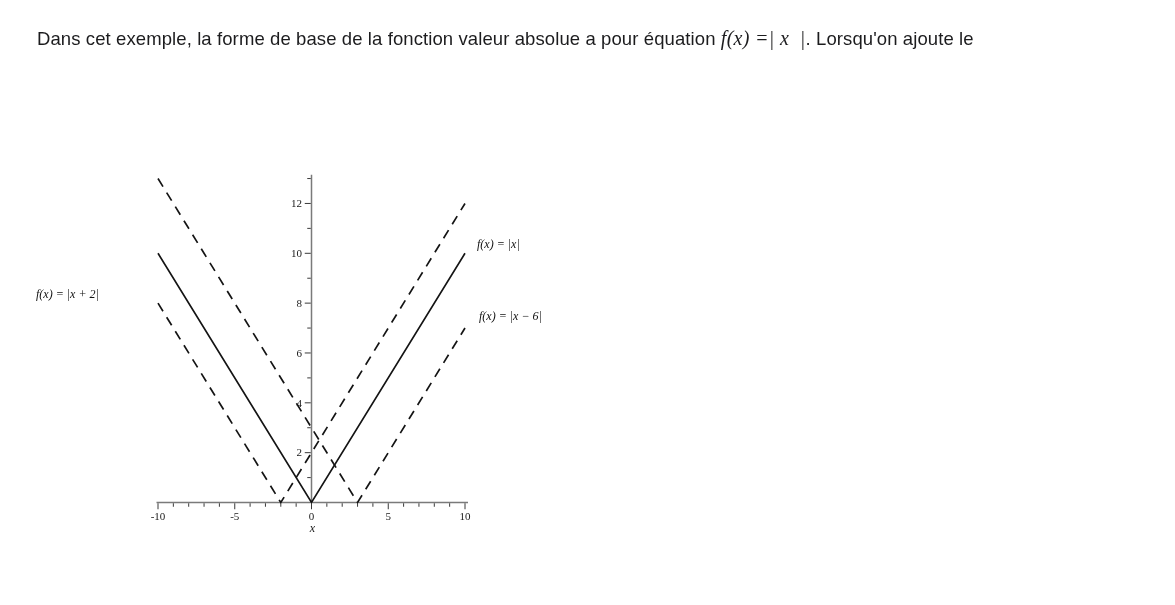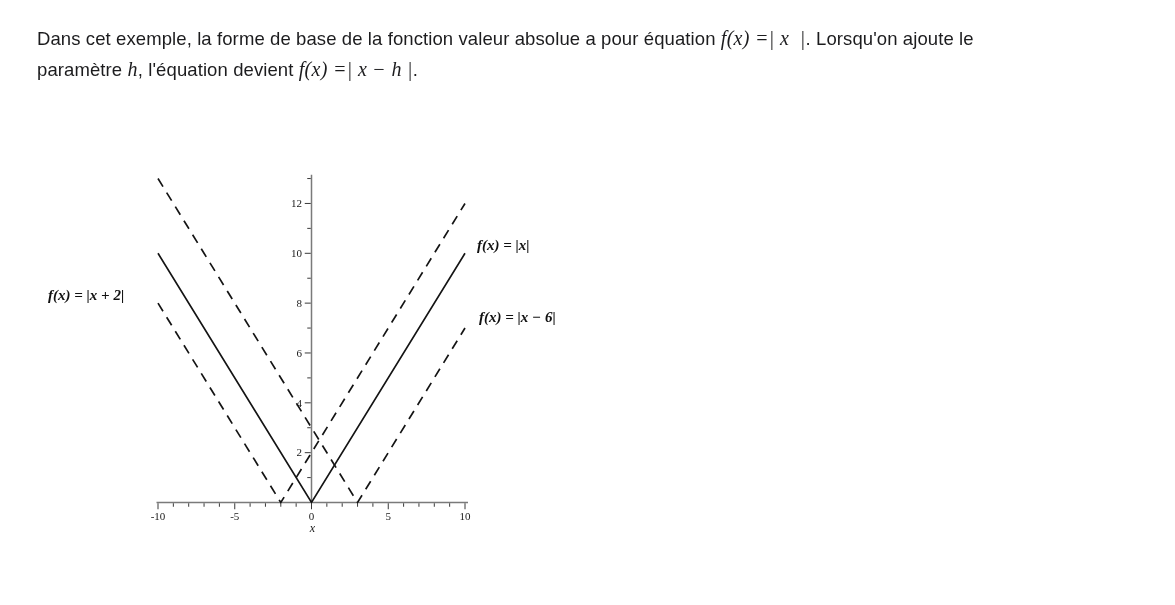--- a/index.html
+++ b/index.html
@@ -53,37 +53,35 @@
   #chart-svg .axis-title {
     font-family: "Liberation Serif", serif;
     font-size: 12px;
     font-style: italic;
     fill: #1a1a1a;
   }
   .curve-label {
     position: absolute;
     font-family: "Liberation Serif", serif;
     font-style: italic;
-    font-size: 15px;
+    font-size: 12px;
     color: #111111;
     white-space: nowrap;
-    font-weight: bold;
   }
-  .lbl-x2 { left: 48px;  top: 287px; }
+  .lbl-x2 { left: 36px;  top: 287px; }
   .lbl-x  { left: 477px; top: 237px; }
   .lbl-x3 { left: 479px; top: 309px; }
 </style>
 </head>
 <body>
 
 <div class="page">
 
   <div class="intro">
     <div class="intro-line"><span>Dans cet exemple, la forme de base de la fonction valeur absolue a pour équation </span><span class="math">f(x) =| x&nbsp;&nbsp;|</span><span>. Lorsqu'on ajoute le</span></div>
-    <div class="intro-line"><span>paramètre </span><span class="math">h</span><span>, l'équation devient </span><span class="math">f(x) =| x − h |</span><span>.</span></div>
   </div>
 
   <div class="chart">
     <svg id="chart-svg" width="1175" height="605">
         <g stroke="#7a7a7a" stroke-width="1.5">
           <line x1="156.5" y1="502.5" x2="468" y2="502.5"></line>
           <line x1="311.5" y1="502.5" x2="311.5" y2="174.80199999999996"></line>
         </g>
         <g stroke="#3a3a3a" stroke-width="1">
           <line x1="158" y1="503.25" x2="158" y2="509.25"></line>

